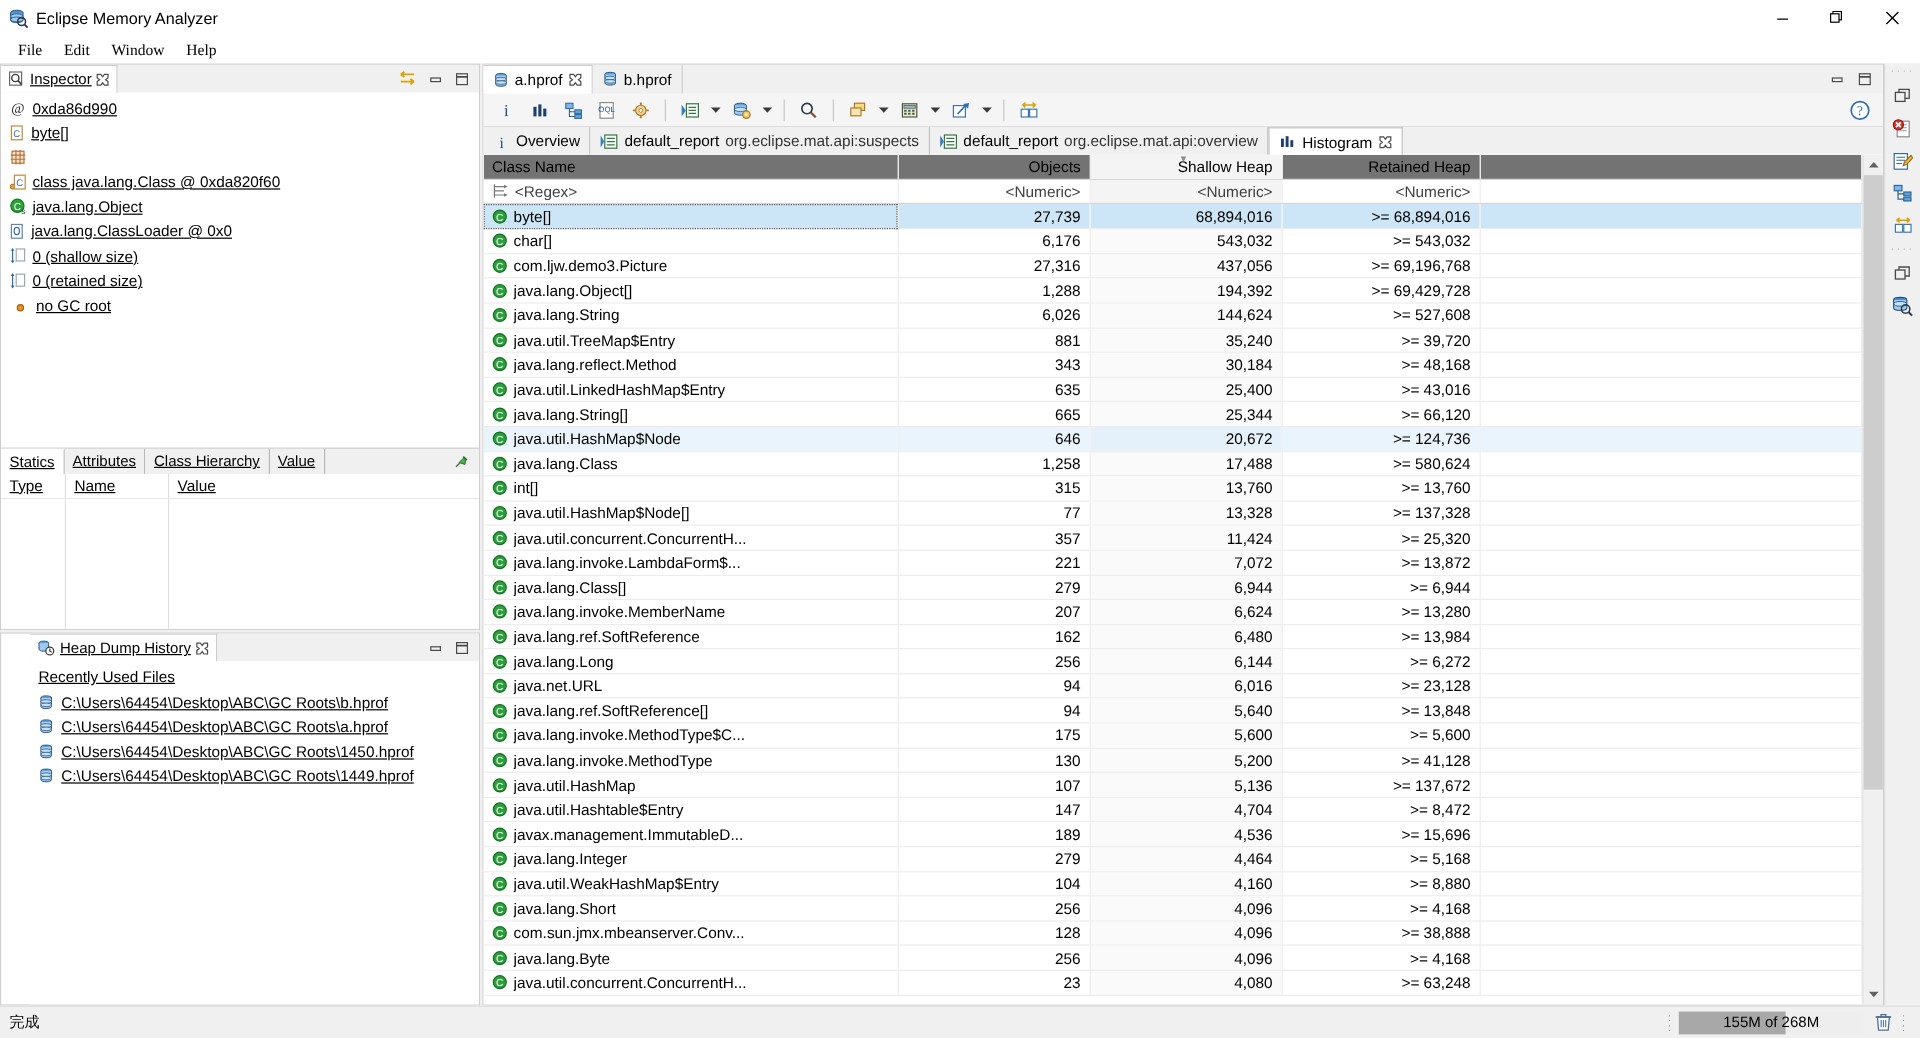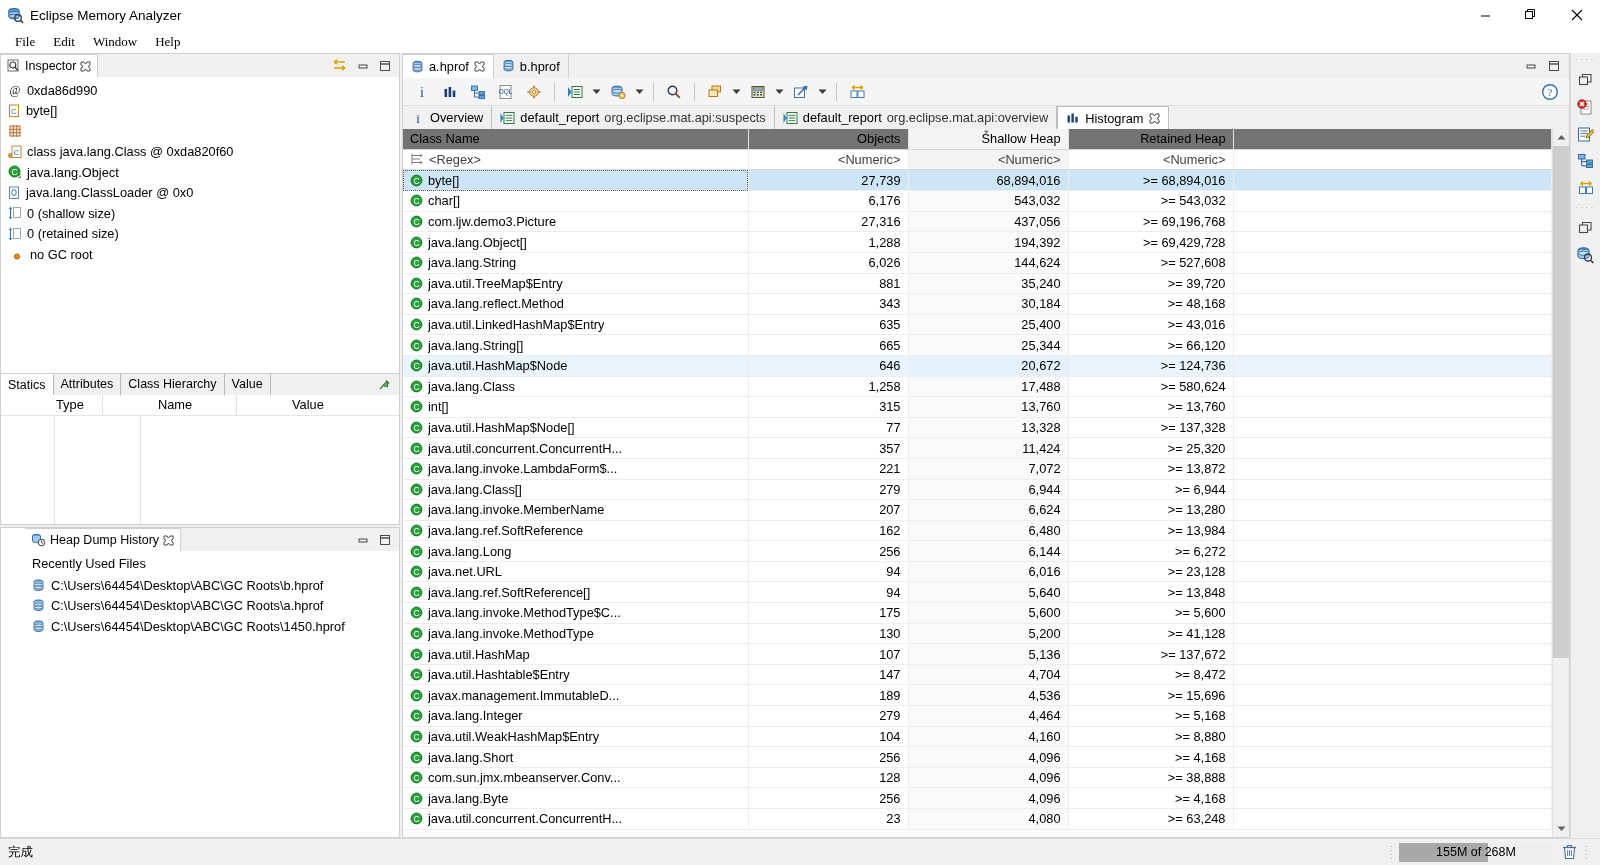--- a/index.html
+++ b/index.html
@@ -27,21 +27,21 @@
   
   .menubar { height: 23px; flex: 0 0 23px; display: flex; align-items: center; background: #ffffff; padding-left: 6px; }
   .menu-item { padding: 2px 9px; font-size: 13px; color: #000; font-family: Liberation Serif, serif; }
 
   
   .body-row { flex: 1 1 auto; display: flex; min-height: 0; background: #f0f0f0; }
 
   
   .left-col { width: 400px; flex: 0 0 400px; display: flex; flex-direction: column; background: #f0f0f0; }
 
-  .view-part { background: #ffffff; display: flex; flex-direction: column; min-height: 0; border: 1px solid #cfcfcf; }
+  .view-part { background: #ffffff; display: flex; flex-direction: column; min-height: 0; border: 1px solid #cfcfcf; text-decoration: underline; }
   .view-tabbar {
     height: 23px; flex: 0 0 23px; display: flex; align-items: stretch;
     background: #f0f0f0; position: relative;
   }
   .view-tab {
     display: flex; align-items: center; gap: 4px; padding: 0 6px 0 6px;
     background: #ffffff; border-top: 1px solid #cfcfcf; border-right: 1px solid #cfcfcf;
     font-size: 12.5px;
   }
   .view-tab .tabtitle { font-size: 12.5px; }
@@ -49,21 +49,21 @@
 
   .inspector-body { flex: 1 1 auto; background: #fff; padding: 3px 0 0 0; overflow: hidden; }
   .insp-line { display: flex; align-items: center; height: 20.5px; padding-left: 7px; gap: 5px; font-size: 12.8px; white-space: nowrap; }
 
   .tabs-strip { height: 22px; flex: 0 0 22px; display: flex; align-items: stretch; background: #f0f0f0; border-top: 1px solid #cfcfcf;}
   .sub-tab { padding: 0 7px; display: flex; align-items: center; font-size: 12.5px; background: #f0f0f0; border-right: 1px solid #b8b8b8; }
   .sub-tab.active { background: #ffffff; border-top: 1px solid #ffffff; }
   .tabs-strip .pin { margin-left: auto; padding-right: 8px; display:flex; align-items:center;}
 
   .statics-head { display: flex; height: 21px; flex: 0 0 21px; background: #fff; border-bottom: 1px solid #e6e6e6; }
-  .statics-head > div { font-size: 12.8px; padding: 2px 0 0 7px; border-right: 1px solid #e0e0e0; margin-left: 48px; }
+  .statics-head > div { font-size: 12.8px; padding: 2px 0 0 7px; border-right: 1px solid #e0e0e0; }
   .statics-body { flex: 1 1 auto; background: #fff; display: flex; }
   .statics-body .c1 { width: 54px; border-right: 1px solid #e0e0e0; }
   .statics-body .c2 { width: 86px; border-right: 1px solid #e0e0e0; }
 
   .hdh-body { flex: 1 1 auto; background: #fff; overflow: hidden; padding-top: 2px; }
   .hdh-title { font-size: 12.8px; padding: 3px 0 4px 7px; }
   .hdh-item { display: flex; align-items: center; gap: 6px; height: 20.5px; padding-left: 7px; font-size: 12.8px; white-space: nowrap; }
 
   
   .right-col { flex: 1 1 auto; display: flex; flex-direction: column; min-width: 0; background: #f0f0f0; padding-left: 2px; }
@@ -402,20 +402,31 @@
           <div class="hdh-item">
             <span class="ico">
               <svg width="13" height="13" viewBox="0 0 13 13">
                 <ellipse cx="6.5" cy="2.6" rx="4.4" ry="1.7" fill="#5fa2e0" stroke="#25507f" stroke-width=".8"></ellipse>
                 <path d="M2.1,2.6 v7.2 c0,1 2,1.7 4.4,1.7 s4.4,-.7 4.4,-1.7 V2.6" fill="#9ecbf0" stroke="#25507f" stroke-width=".8"></path>
                 <ellipse cx="6.5" cy="5.6" rx="4.4" ry="1.5" fill="#c7e0f5" stroke="#25507f" stroke-width=".6"></ellipse>
                 <ellipse cx="6.5" cy="8.4" rx="4.4" ry="1.5" fill="#c7e0f5" stroke="#25507f" stroke-width=".6"></ellipse>
               </svg>
             </span>
             <span>C:\Users\64454\Desktop\ABC\GC Roots\1450.hprof</span>
+          </div>
+          <div class="hdh-item">
+            <span class="ico">
+              <svg width="13" height="13" viewBox="0 0 13 13">
+                <ellipse cx="6.5" cy="2.6" rx="4.4" ry="1.7" fill="#5fa2e0" stroke="#25507f" stroke-width=".8"></ellipse>
+                <path d="M2.1,2.6 v7.2 c0,1 2,1.7 4.4,1.7 s4.4,-.7 4.4,-1.7 V2.6" fill="#9ecbf0" stroke="#25507f" stroke-width=".8"></path>
+                <ellipse cx="6.5" cy="5.6" rx="4.4" ry="1.5" fill="#c7e0f5" stroke="#25507f" stroke-width=".6"></ellipse>
+                <ellipse cx="6.5" cy="8.4" rx="4.4" ry="1.5" fill="#c7e0f5" stroke="#25507f" stroke-width=".6"></ellipse>
+              </svg>
+            </span>
+            <span>C:\Users\64454\Desktop\ABC\GC Roots\1449.hprof</span>
           </div>
         </div>
       </div>
     </div>
 
     <div class="right-col">
       <div class="editor-part">
 
         <div class="editor-tabbar">
           <div class="editor-tab active">

